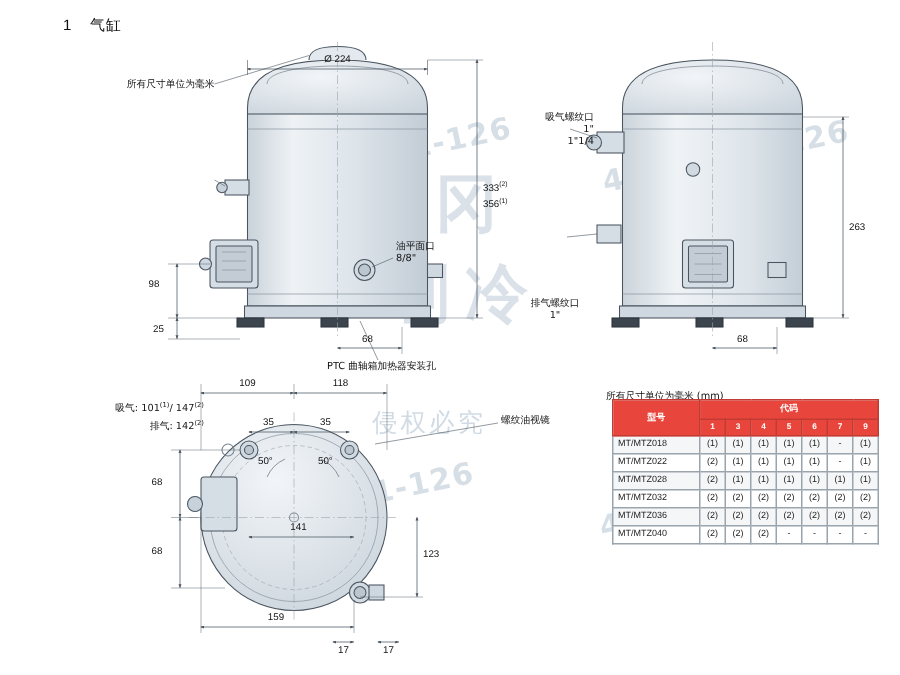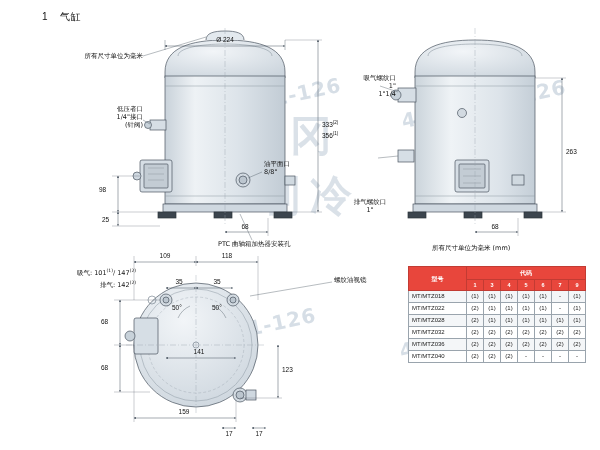--- a/index.html
+++ b/index.html
@@ -102,20 +102,21 @@
     <span class="num">1</span><span class="cn" style="font-family:Liberation Mono, monospace;">气缸</span>
   </div>
 
   <div class="wm">
     <div class="wm-text wm-num" style="left:175px;top:90px;transform:rotate(-12deg);">400-0551-126</div>
     <div class="wm-text wm-num" style="left:400px;top:92px;transform:rotate(-12deg);">400-0551-126</div>
     <div class="wm-text wm-num" style="left:150px;top:320px;transform:rotate(-12deg);">400-0551-126</div>
     <div class="wm-text wm-num" style="left:398px;top:322px;transform:rotate(-12deg);">400-0551-126</div>
     <div class="wm-text wm-big" style="left:238px;top:108px;">诺冈</div>
     <div class="wm-text wm-big" style="left:258px;top:168px;">制冷</div>
+    <div class="wm-text wm-med" style="left:248px;top:270px;">侵权必究</div>
   </div>
 
   <svg class="dw" viewBox="0 0 600 450">
     <defs>
       <marker id="ar" markerWidth="6" markerHeight="6" refX="5" refY="2" orient="auto">
         <path d="M0,0 L5,2 L0,4 z" fill="#4a5560"></path>
       </marker>
       <marker id="arS" markerWidth="6" markerHeight="6" refX="1" refY="2" orient="auto">
         <path d="M5,0 L0,2 L5,4 z" fill="#4a5560"></path>
       </marker>
@@ -280,37 +281,34 @@
       <line x1="143" y1="120" x2="150" y2="124" stroke-width="0.4"></line>
       <line x1="262" y1="172" x2="248" y2="178" stroke-width="0.4"></line>
       <line x1="380" y1="86" x2="398" y2="92" stroke-width="0.4"></line>
       <line x1="378" y1="158" x2="398" y2="156" stroke-width="0.4"></line>
       <line x1="332" y1="282" x2="250" y2="296" stroke-width="0.4"></line>
     </g>
   </svg>
 
   <div class="lbl cn r" style="left:48px;top:52px;width:95px;">所有尺寸单位为毫米</div>
 
-  <div class="lbl cn r" style="left:48px;top:105px;width:95px;white-space:pre-line;">低压者口
-1/4"接口
-(针阀)</div>
 
   <div class="lbl cn" style="left:264px;top:160px;white-space:pre-line;">油平面口
 8/8"</div>
 
   <div class="lbl cn" style="left:352px;top:74px;white-space:pre-line;text-align:right;width:44px;">吸气螺纹口
 1"
 1"1/4</div>
 
   <div class="lbl cn" style="left:344px;top:150px;white-space:pre-line;text-align:center;width:52px;margin-top:48px;">排气螺纹口
 1"</div>
 
   <div class="lbl cn" style="left:218px;top:240px;">PTC 曲轴箱加热器安装孔</div>
 
-  <div class="lbl cn" style="left:404px;top:244px;margin-left:28px;">所有尺寸单位为毫米 (mm)</div>
+  <div class="lbl cn" style="left:404px;top:260px;">所有尺寸单位为毫米 (mm)</div>
 
   <div class="lbl cn r" style="left:46px;top:268px;width:90px;">
     <span>吸气: 101</span><sup>(1)</sup><span>/ 147</span><sup>(2)</sup>
   </div>
   <div class="lbl cn r" style="left:46px;top:280px;width:90px;">
     <span>排气: 142</span><sup>(2)</sup>
   </div>
 
   <div class="lbl cn" style="left:334px;top:276px;">螺纹油视镜</div>
 

